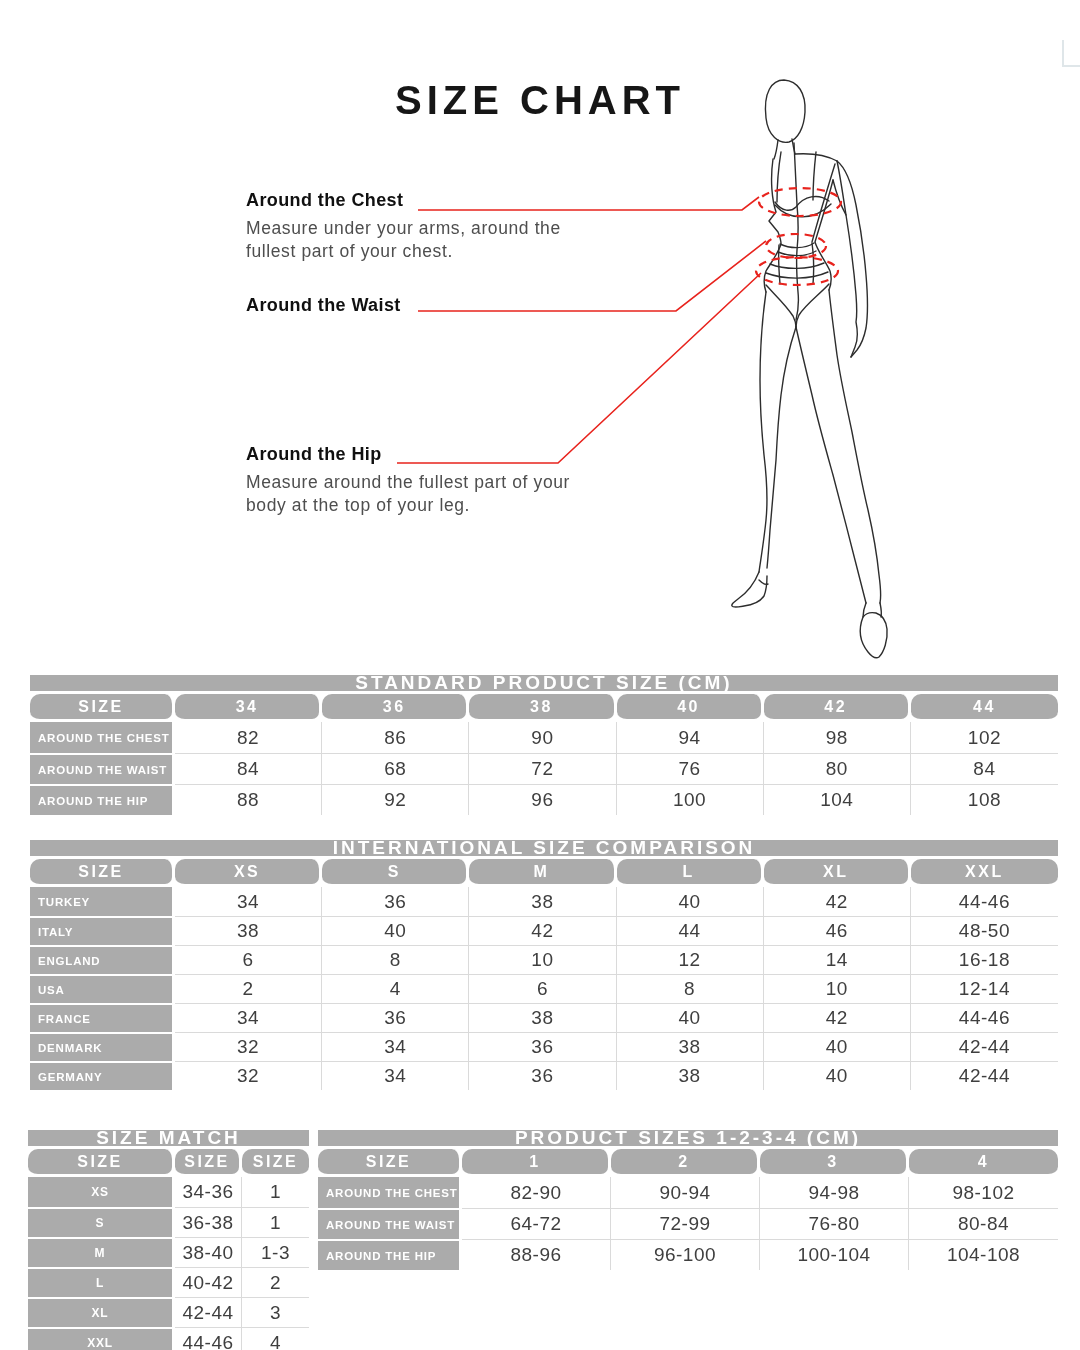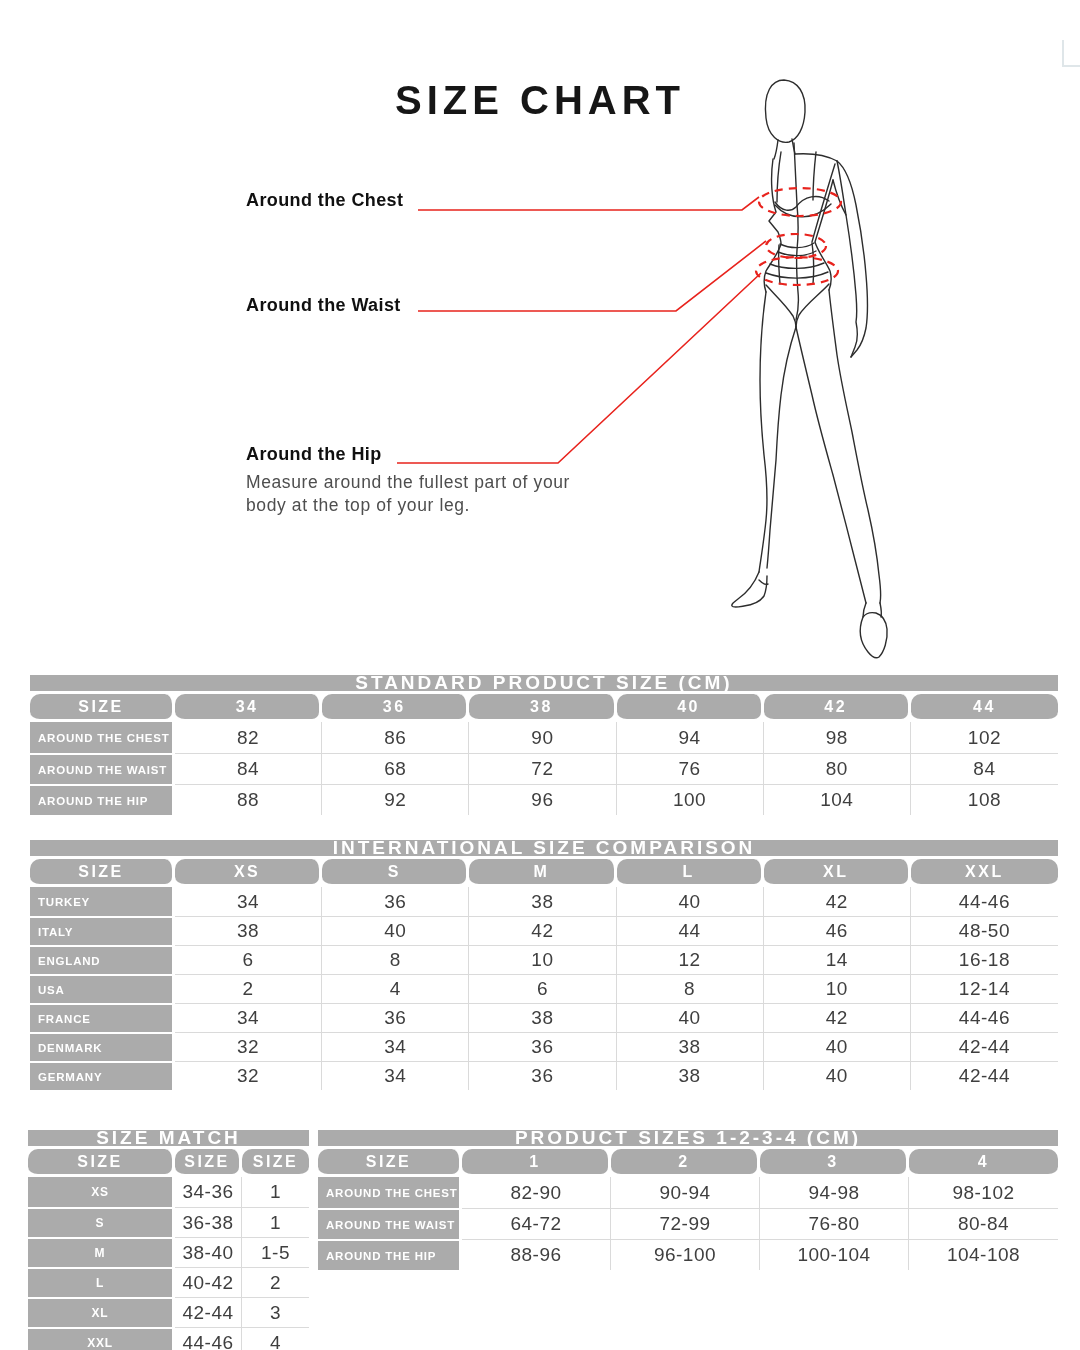--- a/index.html
+++ b/index.html
@@ -133,20 +133,22 @@
 
     <g stroke="#e8231d" stroke-width="1.6" fill="none">
       <path d="M 418,170 L 742,170 L 759,157"></path>
       <path d="M 418,271 L 676,271 L 766,201"></path>
       <path d="M 397,423 L 558,423 L 761,233"></path>
     </g>
   </svg>
 
   <div class="guide-item" id="guide-chest">
     <div class="guide-heading">Around the Chest</div>
+    <div class="guide-desc">Measure under your arms, around the
+fullest part of your chest.</div>
   </div>
   <div class="guide-item" id="guide-waist">
     <div class="guide-heading">Around the Waist</div>
   </div>
   <div class="guide-item" id="guide-hip">
     <div class="guide-heading">Around the Hip</div>
     <div class="guide-desc">Measure around the fullest part of your
 body at the top of your leg.</div>
   </div>
 
@@ -253,21 +255,21 @@
         <div class="t-h">SIZE</div>
         <div class="t-h lc">SIZE</div>
         <div class="t-label fr">XS</div>
         <div class="t-cell fr">34-36</div>
         <div class="t-cell lc fr">1</div>
         <div class="t-label">S</div>
         <div class="t-cell">36-38</div>
         <div class="t-cell lc">1</div>
         <div class="t-label">M</div>
         <div class="t-cell">38-40</div>
-        <div class="t-cell lc">1-5</div>
+        <div class="t-cell lc">1-3</div>
         <div class="t-label">L</div>
         <div class="t-cell">40-42</div>
         <div class="t-cell lc">2</div>
         <div class="t-label">XL</div>
         <div class="t-cell">42-44</div>
         <div class="t-cell lc">3</div>
         <div class="t-label">XXL</div>
         <div class="t-cell">44-46</div>
         <div class="t-cell lc">4</div>
       </div>

